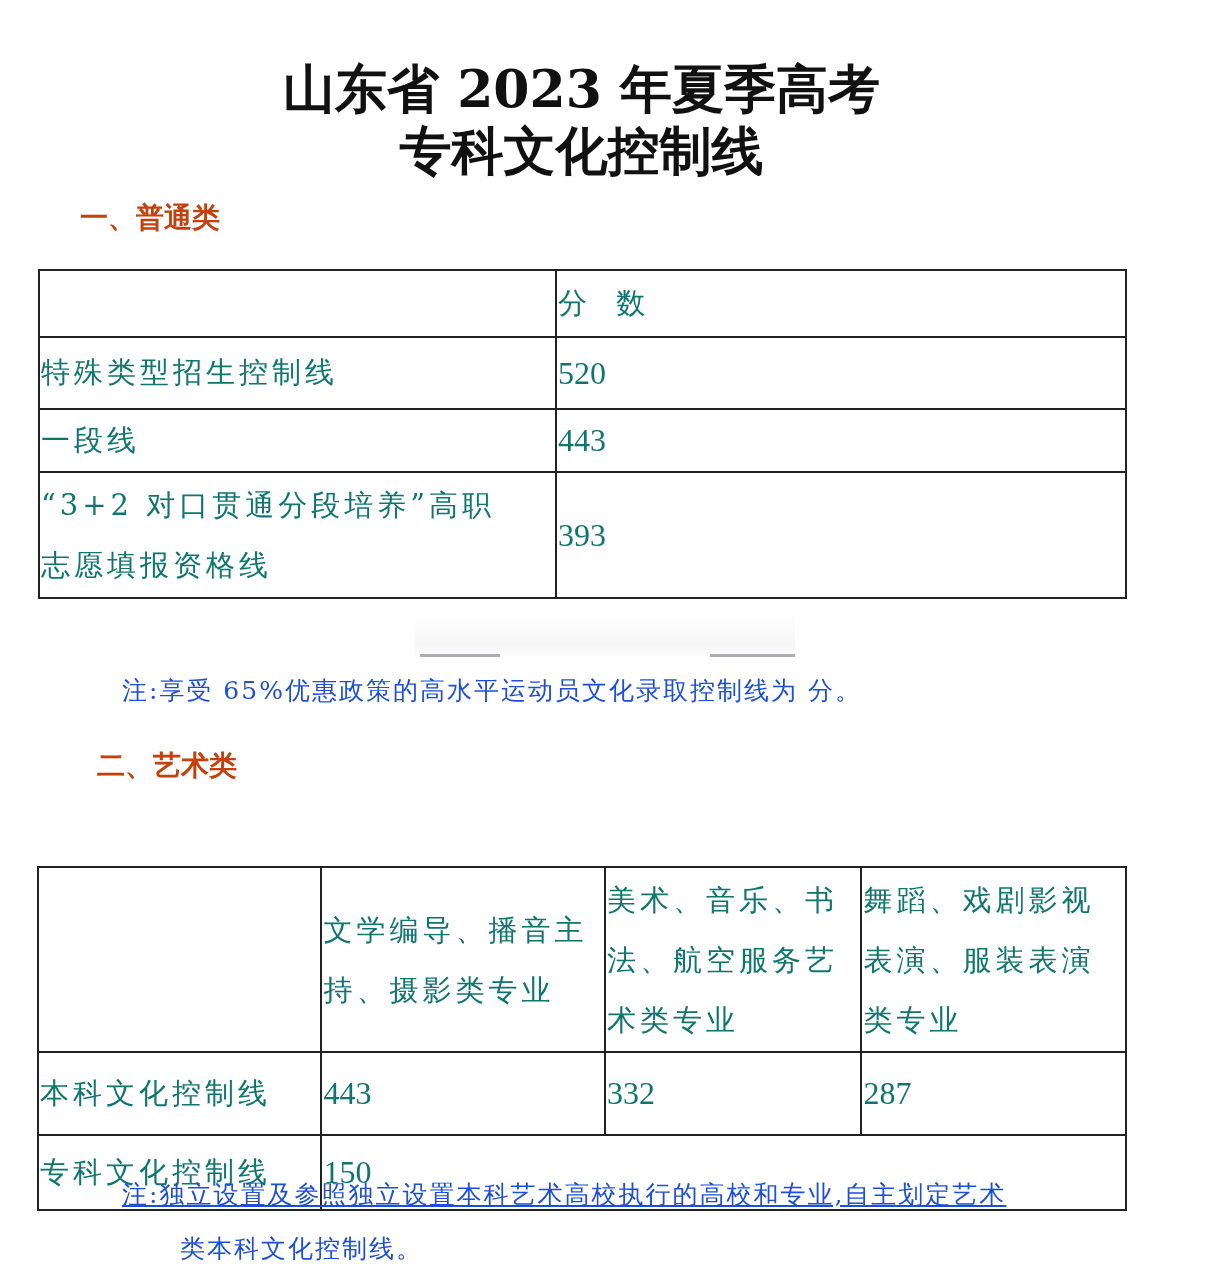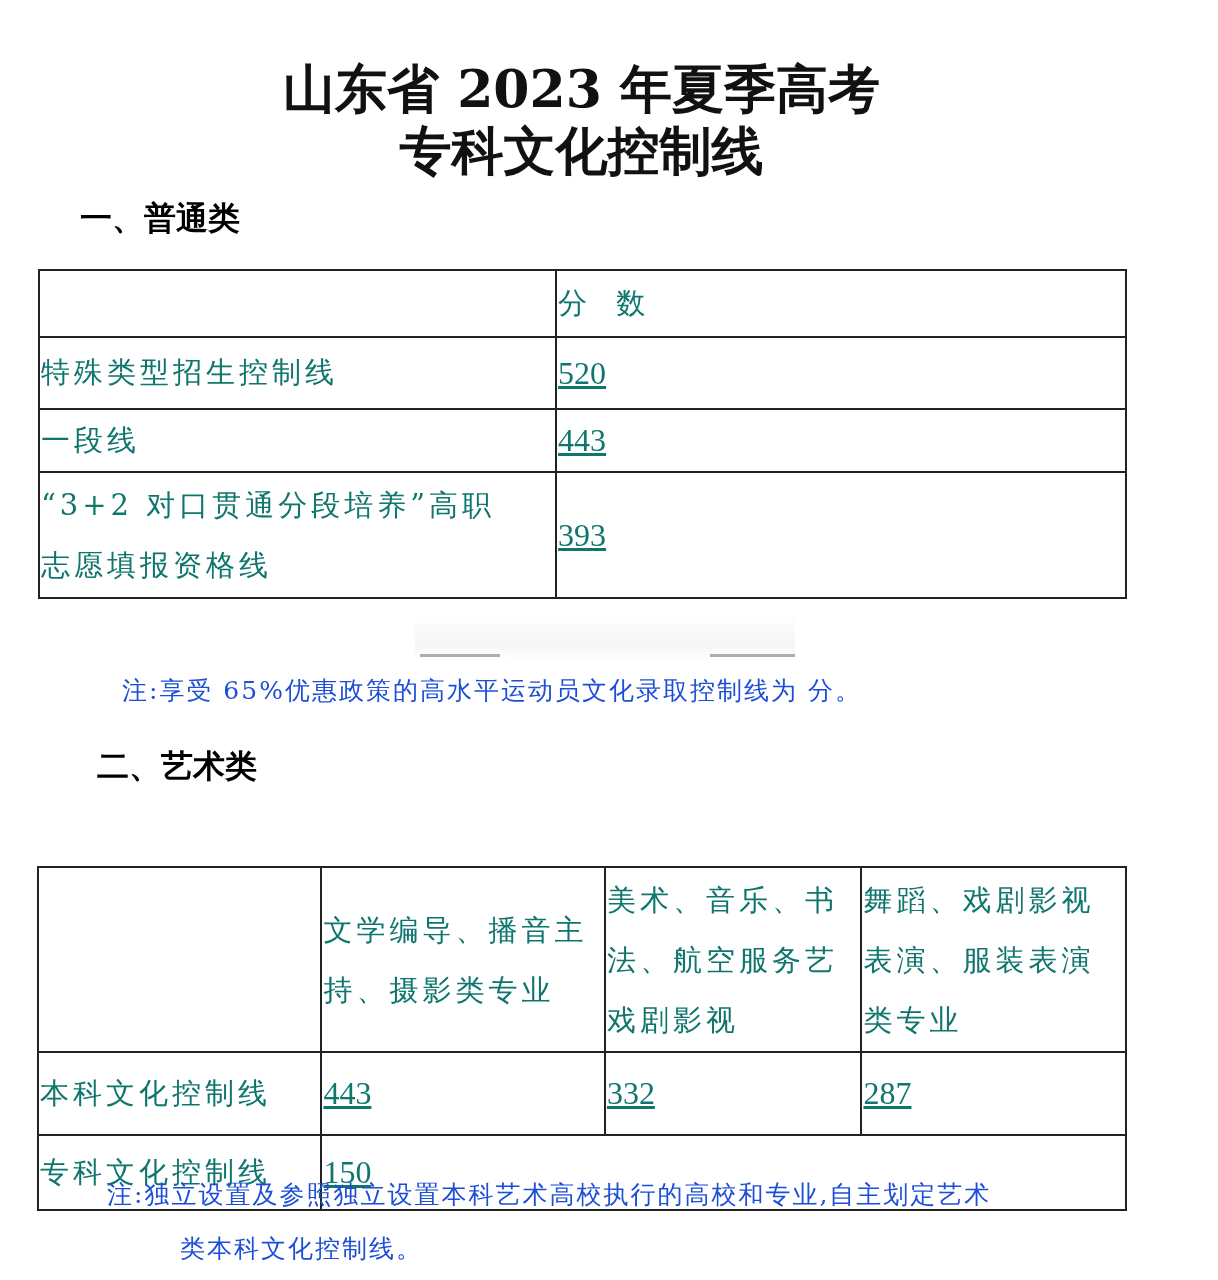--- a/index.html
+++ b/index.html
@@ -7,29 +7,29 @@
     width: 1218px; height: 1280px; position: relative; overflow: hidden;
     color: #1a1a1a;
     font-family: "DejaVu Serif", "Liberation Serif", serif;
   }
   .title {
     position: absolute; left: 0; width: 1163px; top: 58px;
     text-align: center; font-weight: bold; font-size: 52px; line-height: 62px;
     color: #111; font-family: "DejaVu Serif", "Liberation Serif", serif;
   }
   .section-heading {
-    position: absolute; font-weight: bold; font-size: 32px; line-height: 40px;
-    color: #000000; font-family: Liberation Serif, serif;
+    position: absolute; font-weight: bold; font-size: 28px; line-height: 40px;
+    color: #c2410c; font-family: Liberation Serif, serif;
   }
   table { position: absolute; border-collapse: collapse; }
   td {
     border: 2px solid #222; text-align: left; vertical-align: middle;
     font-size: 29px; color: #0f766e; letter-spacing: 4px; padding: 1px;
   }
-  td.num { font-family: "Liberation Serif", "DejaVu Serif", serif; font-size: 32px; letter-spacing: 0; text-decoration: underline; }
+  td.num { font-family: "Liberation Serif", "DejaVu Serif", serif; font-size: 32px; letter-spacing: 0; }
   td.wrap { line-height: 60px; }
   .note {
     position: absolute; font-size: 25px; color: #1d4ed8; letter-spacing: 2px;
   }
   .blur-patch {
     position: absolute; left: 415px; top: 612px; width: 380px; height: 48px;
     background: linear-gradient(to bottom, #ffffff 0%, #f6f6f6 70%, #ffffff 100%);
   }
   .blur-line {
     position: absolute; top: 654px; height: 3px; background: #8a8a98; opacity: .7;
@@ -91,35 +91,35 @@
   <tbody>
       <tr style="height:185px">
     <td></td>
     <td class="wrap">
       <div>文学编导、播音主</div>
       <div>持、摄影类专业</div>
     </td>
     <td class="wrap">
       <div>美术、音乐、书</div>
       <div>法、航空服务艺</div>
-      <div>戏剧影视</div>
+      <div>术类专业</div>
     </td>
     <td class="wrap">
       <div>舞蹈、戏剧影视</div>
       <div>表演、服装表演</div>
       <div>类专业</div>
     </td>
   </tr>
   <tr style="height:83px">
     <td>本科文化控制线</td>
     <td class="num">443</td>
     <td class="num">332</td>
     <td class="num">287</td>
   </tr>
   <tr style="height:75px">
     <td>专科文化控制线</td>
     <td class="num" colspan="3">150</td>
   </tr>
 </tbody>
   </table>
 
-<div class="note" style="left:107px; top:1178px;">注:独立设置及参照独立设置本科艺术高校执行的高校和专业,自主划定艺术</div>
+<div class="note" style="left:122px; top:1178px;text-decoration:underline;">注:独立设置及参照独立设置本科艺术高校执行的高校和专业,自主划定艺术</div>
 <div class="note" style="left:180px; top:1232px;">类本科文化控制线。</div>
 
 </body></html>

